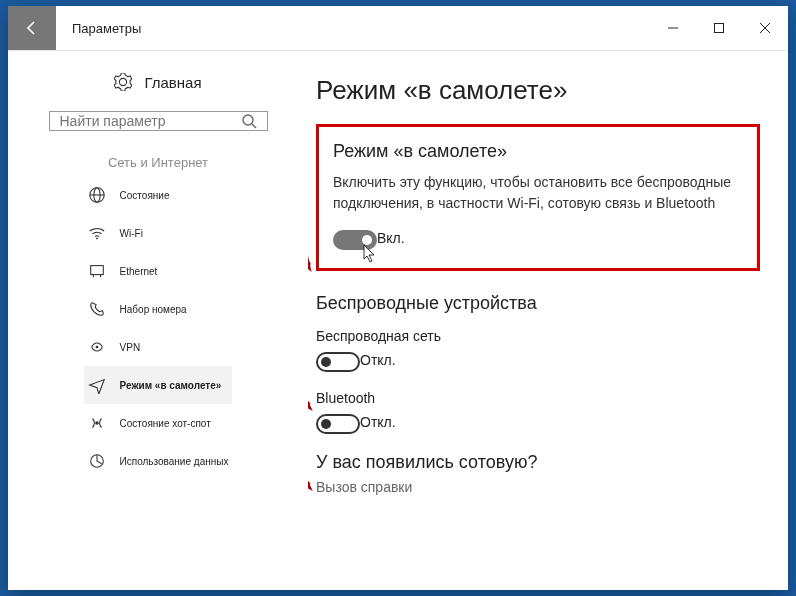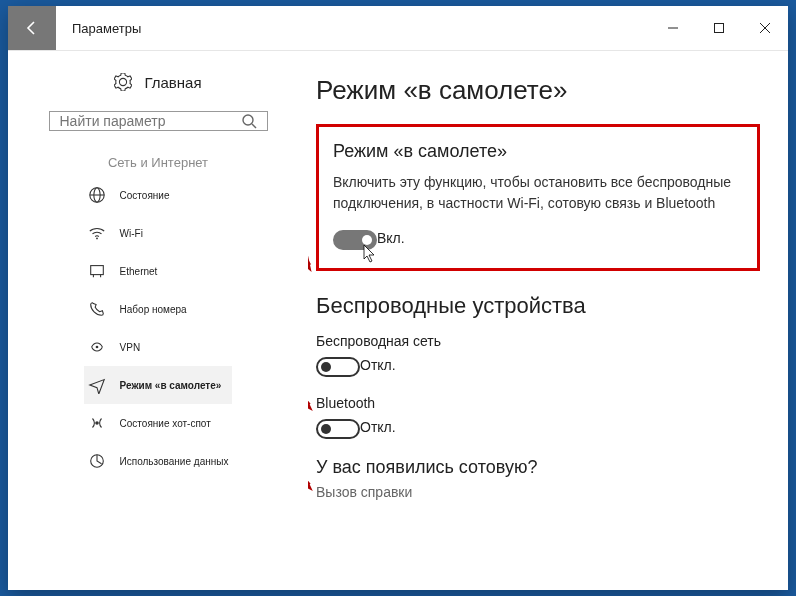--- a/index.html
+++ b/index.html
@@ -30,21 +30,21 @@
 .sub-title { font-size: 18px; color: #222; margin-bottom: 10px; }
 .desc { font-size: 14px; color: #333; line-height: 1.5; margin-bottom: 16px; }
 .toggle-row { display: flex; }
 .toggle { width: 44px; height: 20px; border: 2px solid #333; border-radius: 10px; position: relative; cursor: pointer; }
 .toggle .knob { width: 10px; height: 10px; background: #333; border-radius: 50%; position: absolute; top: 3px; }
 .toggle.on { background: #777; border-color: #777; }
 .toggle.on .knob { right: 3px; background: #fff; }
 .toggle.off .knob { left: 3px; }
 .toggle-label { font-size: 14px; color: #222; }
 .cursor-arrow { position: absolute; width: 14px; height: 18px; }
-.section-h2 { font-size: 22px; color: #222; margin-bottom: 14px; }
+.section-h2 { font-size: 18px; color: #222; margin-bottom: 14px; }
 .field-block { margin-bottom: 18px; }
 .field-label { font-size: 14px; color: #222; margin-bottom: 8px; }
 .help-h { font-size: 18px; color: #222; margin-top: 8px; margin-bottom: 6px; }
 .help-link { font-size: 14px; color: #666; cursor: pointer; }
 .annot-svg { position: absolute; pointer-events: none; }
 </style>
 </head>
 <body>
 
 <div class="window">

